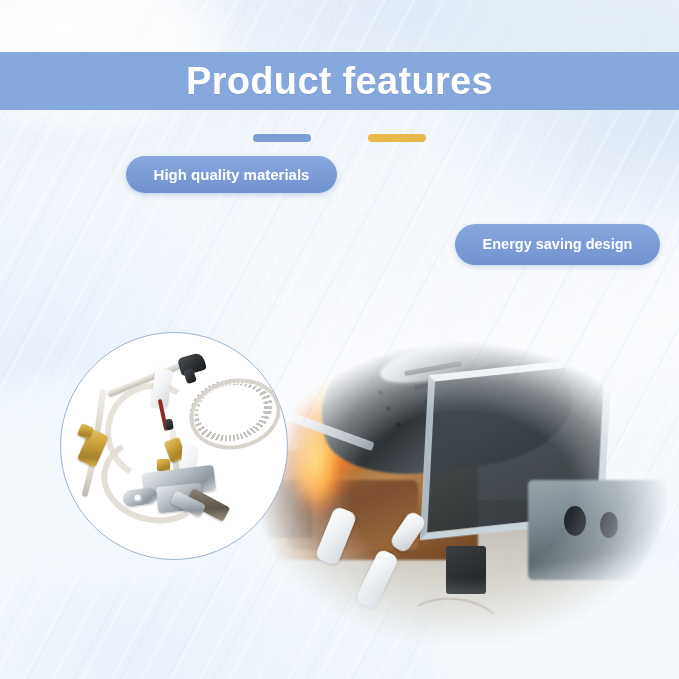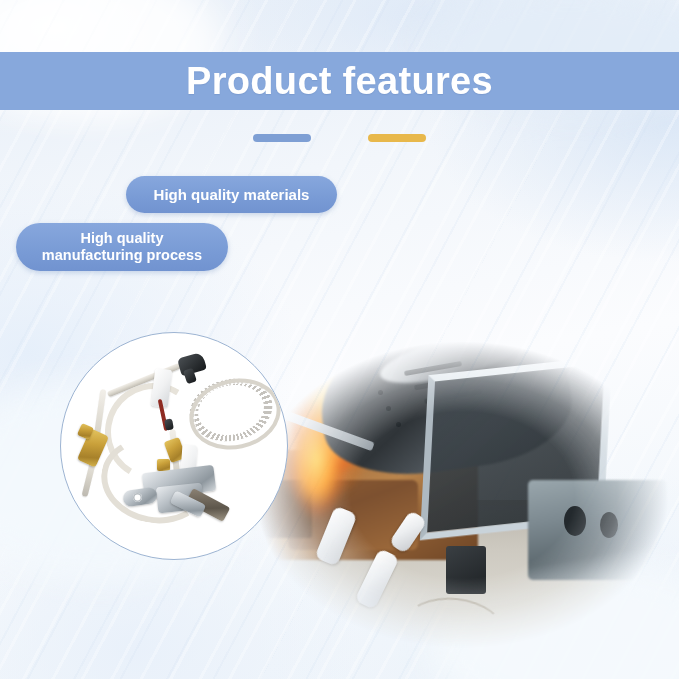--- a/index.html
+++ b/index.html
@@ -51,21 +51,21 @@
   .pill{
     position:absolute;display:flex;align-items:center;justify-content:center;
     background:linear-gradient(180deg,#87a7dd 0%,#7a9cd6 55%,#7193d0 100%);
     border-radius:24px;color:#ffffff;font-weight:bold;text-align:center;
     box-shadow:0 2px 5px rgba(120,150,195,.35);
     line-height:1.16;
   }
   .pill .ptxt{display:block;padding:0 14px;}
   .pill .ptxt span{display:block;}
 
-  #pill-r1-0{left:126px;top:176px;width:211px;height:37px;font-size:15px;}
+  #pill-r1-0{left:126px;top:156px;width:211px;height:37px;font-size:15px;}
   #pill-r1-1{left:345px;top:163px;width:208px;height:39px;font-size:15px;}
   #pill-r2-0{left:16px;top:223px;width:212px;height:48px;font-size:14.5px;}
   #pill-r2-1{left:236px;top:227px;width:207px;height:41px;font-size:15px;}
   #pill-r2-2{left:455px;top:224px;width:205px;height:41px;font-size:14.5px;}
 
   
   .photo{position:absolute;left:0;top:300px;width:679px;height:379px;overflow:hidden;}
 
   
   .scene{
@@ -173,24 +173,23 @@
   <div class="dashes">
     <div class="dash dash-blue"></div>
     <div class="dash dash-amber"></div>
   </div>
 
   <div class="pill" id="pill-r1-0">
     <span class="ptxt">
       <span>High quality materials</span>
     </span>
   </div>
-  <div class="pill" id="pill-r2-0">
+  <div class="pill" id="pill-r2-2">
     <span class="ptxt">
-      <span>High quality</span>
-      <span>manufacturing process</span>
+      <span>Energy saving design</span>
     </span>
   </div>
 
   <div class="photo">
 
     <div class="scene">
       <div class="sc floor"></div>
       <div class="sc floor-speckle"></div>
       <div class="sc rust"></div>
       <div class="sc rust2"></div>

